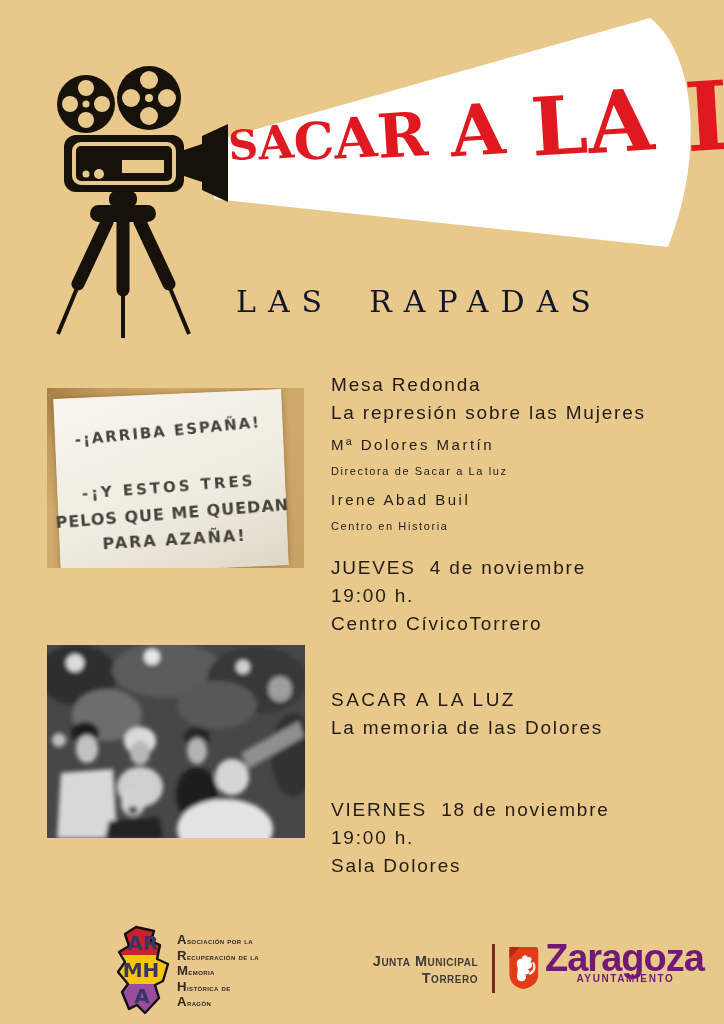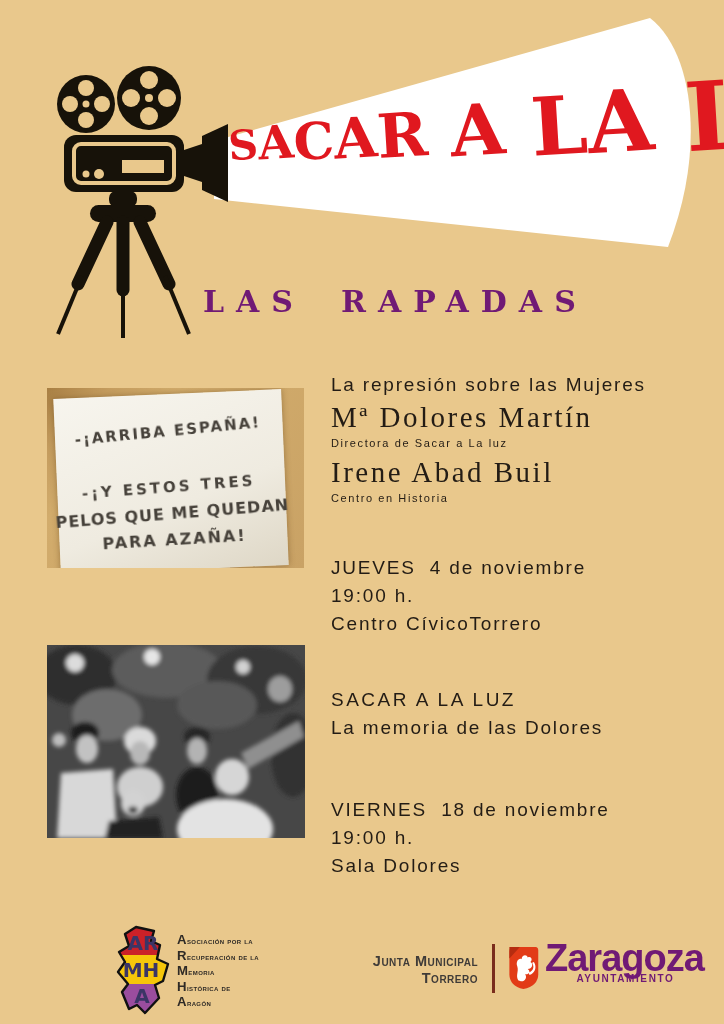--- a/index.html
+++ b/index.html
@@ -13,23 +13,23 @@
   
   .beam-svg{left:0;top:0;}
   .main-title{
     left:228px;top:56px;width:466px;height:152px;
     display:flex;align-items:center;justify-content:space-between;
     transform:rotate(-3.5deg);
     font-family:"DejaVu Serif",serif;font-weight:bold;
     color:#e0181f;font-size:82px;line-height:1;white-space:pre;
   }
   .subtitle{
-    left:203px;top:284px;width:460px;
-    font-family:"DejaVu Serif",serif;font-weight:bold;
-    color:#701a75;font-size:30px;letter-spacing:0.40em;word-spacing:0.45em;
+    left:236px;top:284px;width:460px;
+    font-family:"DejaVu Serif",serif;font-weight:normal;
+    color:#0f172a;font-size:30px;letter-spacing:0.40em;word-spacing:0.45em;
     white-space:pre;
   }
   
   .note-photo{
     left:47px;top:388px;width:257px;height:180px;overflow:hidden;
     background:linear-gradient(135deg,#a87f43 0%,#c49c5e 14%,#d2ac6c 30%,#c9a265 100%);
   }
   .note-paper{
     position:absolute;left:10px;top:6px;width:228px;height:176px;
     background:linear-gradient(160deg,#f7f5ee 0%,#efebe0 60%,#ded7c6 100%);
@@ -41,21 +41,21 @@
     font-family:"DejaVu Sans",sans-serif;font-weight:bold;color:#46413a;
     filter:blur(0.6px);text-align:center;
   }
   .note-l1{position:absolute;left:8px;top:28px;width:210px;font-size:15px;letter-spacing:2px;transform:rotate(-3deg);}
   .note-l2{position:absolute;left:4px;top:84px;width:215px;font-size:15px;letter-spacing:3px;transform:rotate(-2deg);}
   .note-l3{position:absolute;left:-6px;top:110px;width:240px;font-size:16px;letter-spacing:1px;transform:rotate(-2deg);}
   .note-l4{position:absolute;left:10px;top:136px;width:210px;font-size:16px;letter-spacing:2px;transform:rotate(-1deg);}
   
   .txt-col{left:331px;width:385px;letter-spacing:1.8px;}
   .t-regular{font-size:19px;line-height:28px;}
-  .t-name{font-size:29px;line-height:30px;margin-top:3px;letter-spacing:2.5px;font-family:Liberation Serif, serif;}
+  .t-name{font-size:15px;line-height:30px;margin-top:3px;letter-spacing:2.5px;}
   .t-role{font-size:11px;line-height:22px;letter-spacing:1.6px;margin-bottom:3px;}
   .t-session{font-size:19px;line-height:28px;white-space:pre;}
   .t-caps{font-size:19px;line-height:28px;letter-spacing:2.5px;}
   
   .bw-photo{left:47px;top:645px;width:258px;height:193px;overflow:hidden;background:#404040;}
   
   .armha-lines{left:177px;top:933px;width:110px;}
   .armha-lines div{
     font-size:8.5px;line-height:13.5px;color:#2e2a26;font-weight:bold;
     font-variant:small-caps;letter-spacing:0.4px;
@@ -134,20 +134,21 @@
       <div class="note-text">
         <div class="note-l1">-¡ARRIBA ESPAÑA!</div>
         <div class="note-l2">-¡Y ESTOS TRES</div>
         <div class="note-l3">PELOS QUE ME QUEDAN</div>
         <div class="note-l4">PARA AZAÑA!</div>
       </div>
     </div>
   </div>
 
   <div class="abs txt-col" style="top:371px;">
+    <div class="t-regular">Mesa Redonda</div>
     <div class="t-regular">La represión sobre las Mujeres</div>
     <div class="t-name">Mª Dolores Martín</div>
     <div class="t-role">Directora de Sacar a La luz</div>
     <div class="t-name">Irene Abad Buil</div>
     <div class="t-role">Centro en Historia</div>
   </div>
 
   <div class="abs txt-col" style="top:554px;">
     <div class="t-session">JUEVES  4 de noviembre</div>
     <div class="t-session">19:00 h.</div>

